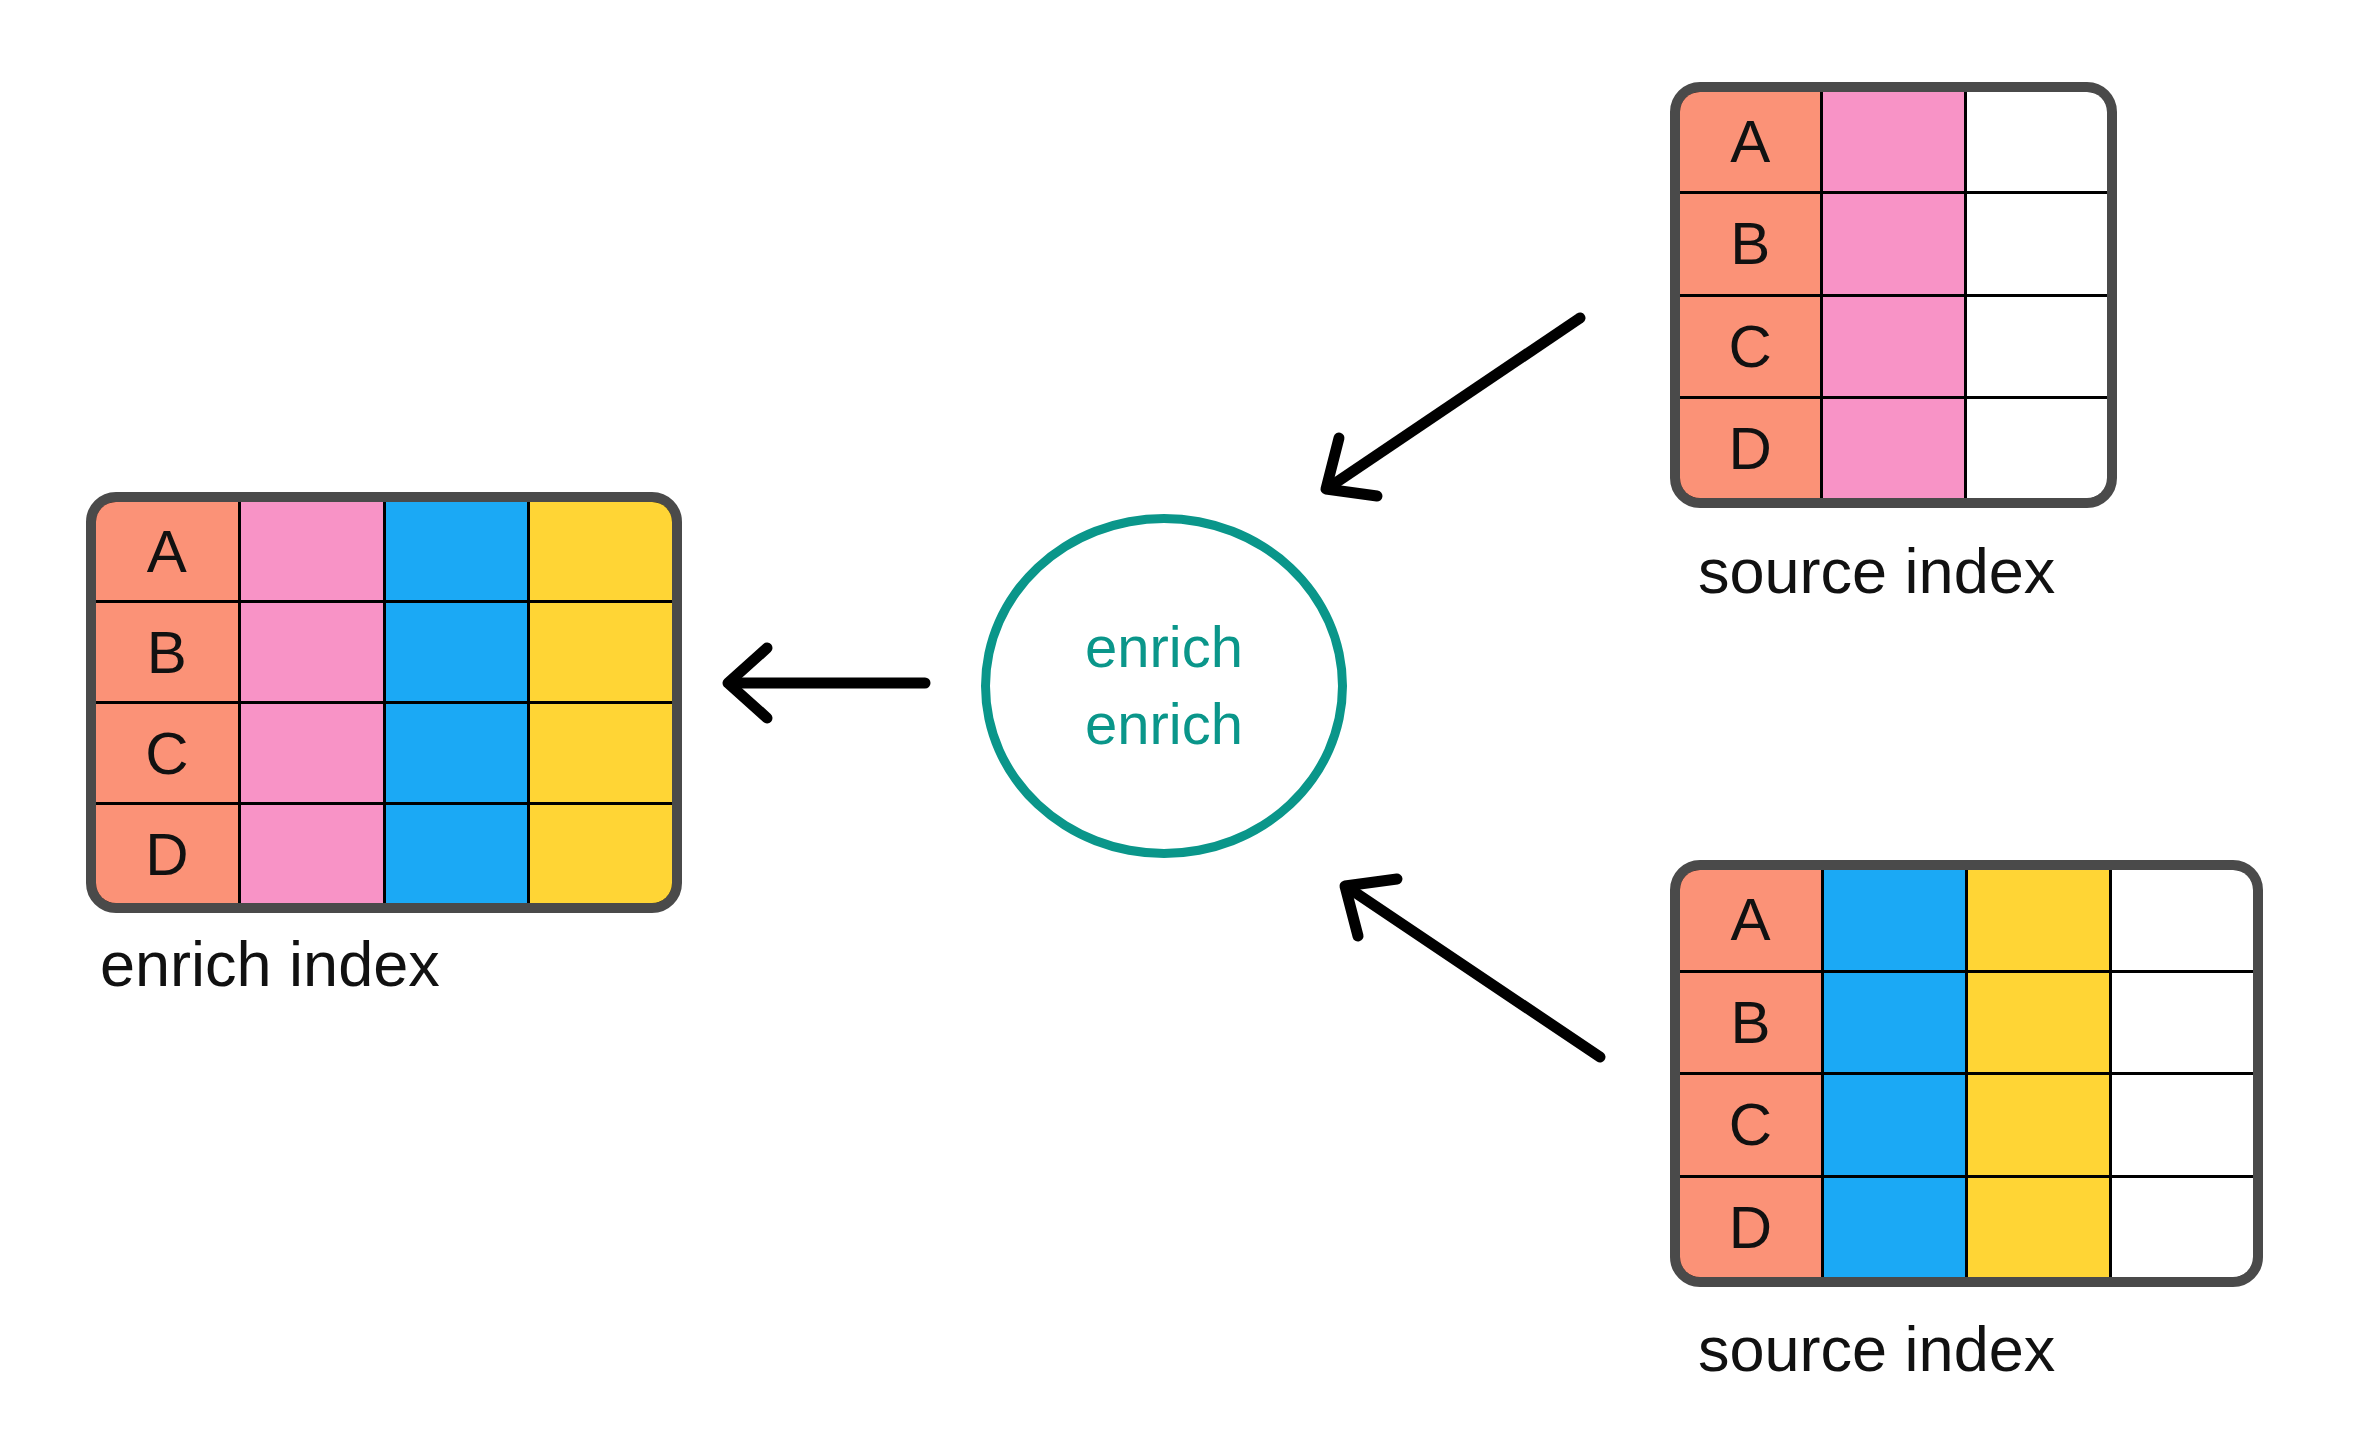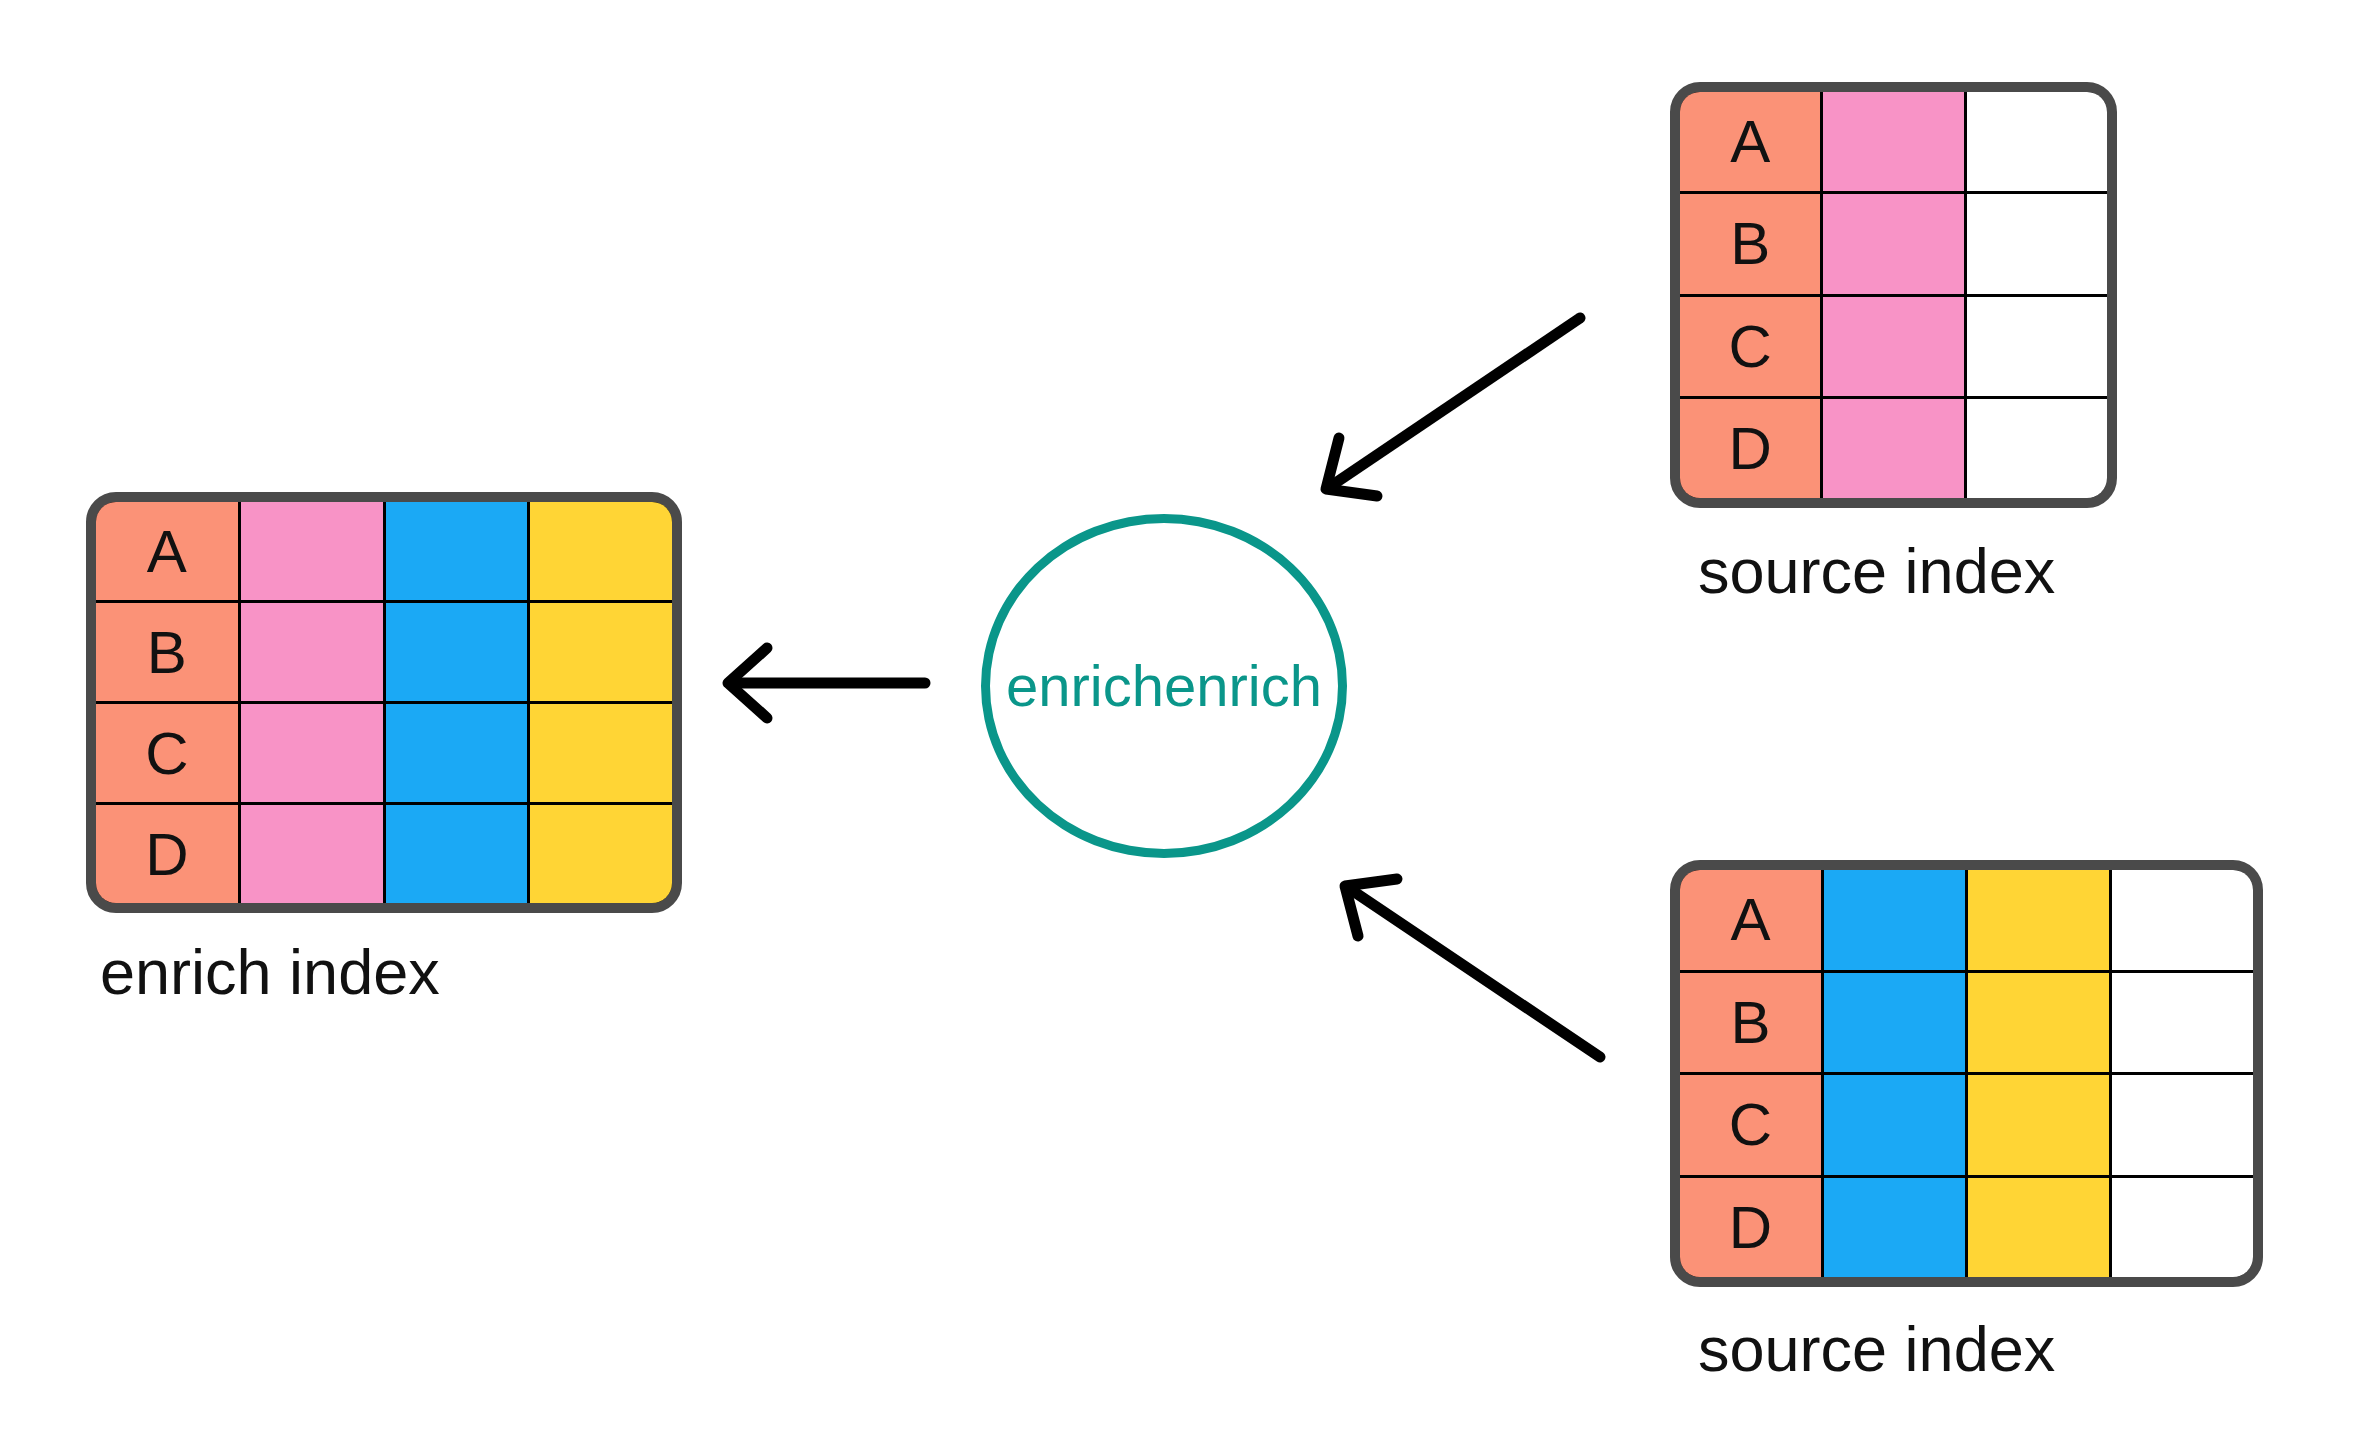--- a/index.html
+++ b/index.html
@@ -36,21 +36,21 @@
   }
   .policy-circle{
     position:absolute;
     left:981px; top:514px;
     width:366px; height:344px;
     box-sizing:border-box;
     border:9px solid var(--teal,#0a968a);
     border-radius:50%;
     background:#fff;
     display:flex;
-    flex-direction:row;
+    flex-direction:column;
     align-items:center;
     justify-content:center;
     color:var(--teal,#0a968a);
     font-size:58px;
     line-height:1.32;
     text-align:center;
   }
   .arrow-layer{
     position:absolute;
     left:0;top:0;width:2372px;height:1442px;
@@ -79,21 +79,21 @@
       <div class="cell" style="background: rgb(255, 213, 53);"></div>
       <div class="cell" style="background: rgb(251, 146, 119);">C</div>
       <div class="cell" style="background: rgb(248, 147, 198);"></div>
       <div class="cell" style="background: rgb(27, 169, 245);"></div>
       <div class="cell" style="background: rgb(255, 213, 53);"></div>
       <div class="cell" style="background: rgb(251, 146, 119);">D</div>
       <div class="cell" style="background: rgb(248, 147, 198);"></div>
       <div class="cell" style="background: rgb(27, 169, 245);"></div>
       <div class="cell" style="background: rgb(255, 213, 53);"></div>
     </div>
-  <div class="tbl-label" style="left:100px; top:928px;margin-top:8px;">enrich index</div>
+  <div class="tbl-label" style="left:100px; top:928px;">enrich index</div>
 
   <div class="dtable" style="left: 1670px; top: 82px; width: 447px; height: 426px; grid-template-columns: repeat(3, 1fr); grid-template-rows: repeat(4, 1fr);">
       <div class="cell" style="background: rgb(251, 146, 119);">A</div>
       <div class="cell" style="background: rgb(248, 147, 198);"></div>
       <div class="cell" style="background: rgb(255, 255, 255);"></div>
       <div class="cell" style="background: rgb(251, 146, 119);">B</div>
       <div class="cell" style="background: rgb(248, 147, 198);"></div>
       <div class="cell" style="background: rgb(255, 255, 255);"></div>
       <div class="cell" style="background: rgb(251, 146, 119);">C</div>
       <div class="cell" style="background: rgb(248, 147, 198);"></div>

